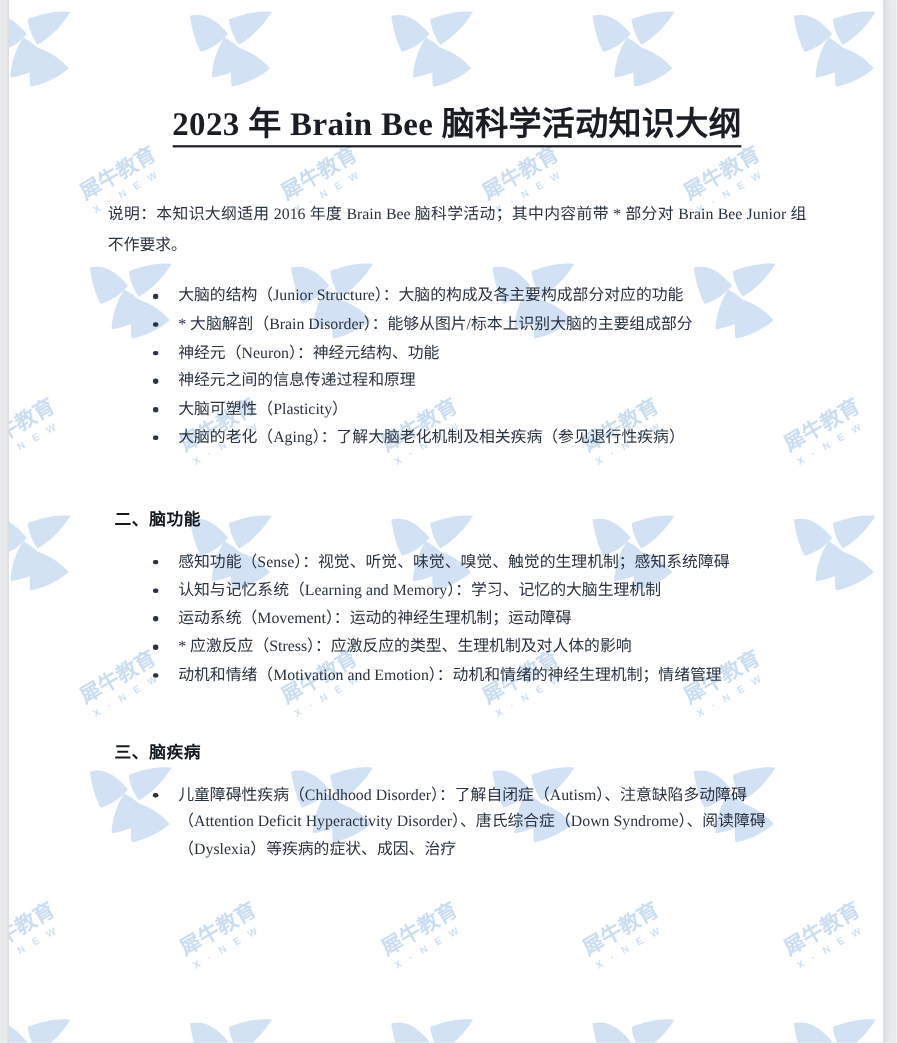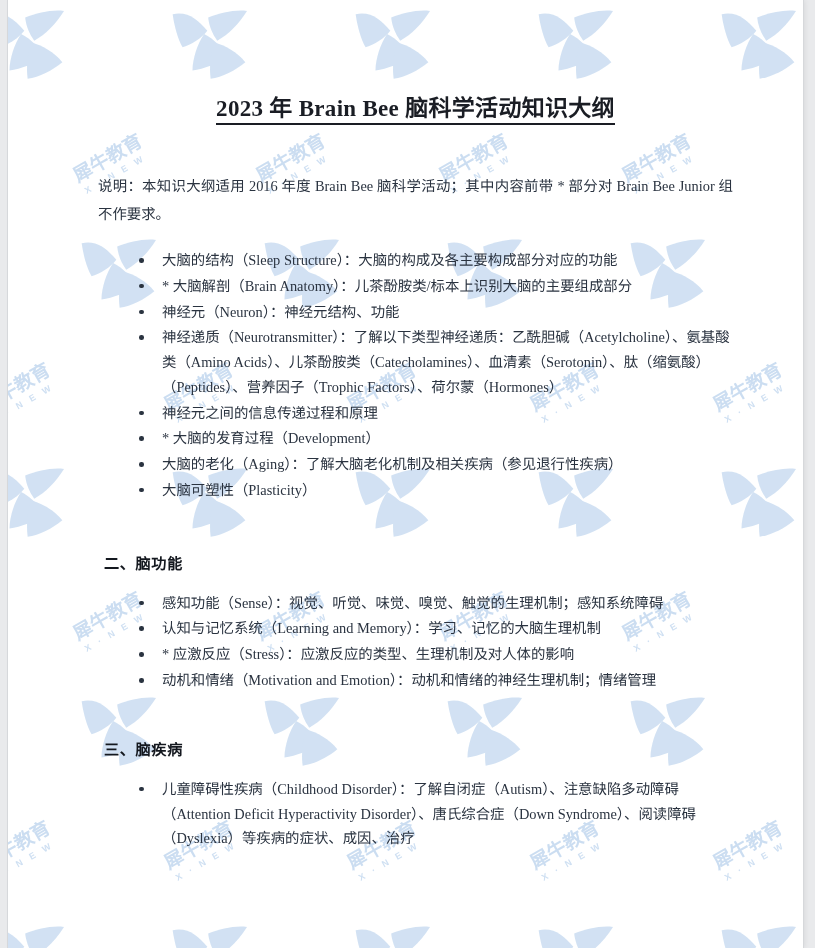--- a/index.html
+++ b/index.html
@@ -82,21 +82,21 @@
     position: relative;
     z-index: 2;
     padding: 0 70px 0 90px;
     color: #272f3c;
   }
 
   .doc-title {
     margin: 0;
     padding-top: 94px;
     text-align: center;
-    font-size: 23px;
+    font-size: 30px;
     font-weight: 700;
     letter-spacing: 0.3px;
     line-height: 1.3;
     color: #1a1d24;
   }
   .doc-title .u {
     border-bottom: 2px solid #1a1d24;
     padding-bottom: 2px;
   }
 
@@ -470,36 +470,35 @@
     </div>
 
   <div class="doc">
 
     <h1 class="doc-title"><span class="u">2023 年 Brain Bee 脑科学活动知识大纲</span></h1>
 
     <p class="intro">说明：本知识大纲适用 2016 年度 Brain Bee 脑科学活动；其中内容前带 * 部分对 Brain Bee Junior 组不作要求。</p>
 
     <div class="sec-1">
       <ul class="bullets">
-        <li>大脑的结构（Sleep Structure）：大脑的构成及各主要构成部分对应的功能</li>
-        <li>* 大脑解剖（Brain Anatomy）：儿茶酚胺类/标本上识别大脑的主要组成部分</li>
+        <li>大脑的结构（Junior Structure）：大脑的构成及各主要构成部分对应的功能</li>
+        <li>* 大脑解剖（Brain Disorder）：能够从图片/标本上识别大脑的主要组成部分</li>
         <li>神经元（Neuron）：神经元结构、功能</li>
-        <li>神经递质（Neurotransmitter）：了解以下类型神经递质：乙酰胆碱（Acetylcholine）、氨基酸类（Amino Acids）、儿茶酚胺类（Catecholamines）、血清素（Serotonin）、肽（缩氨酸）（Peptides）、营养因子（Trophic Factors）、荷尔蒙（Hormones）</li>
         <li>神经元之间的信息传递过程和原理</li>
-        <li>* 大脑的发育过程（Development）</li>
+        <li>大脑可塑性（Plasticity）</li>
         <li>大脑的老化（Aging）：了解大脑老化机制及相关疾病（参见退行性疾病）</li>
-        <li>大脑可塑性（Plasticity）</li>
       </ul>
     </div>
 
     <div class="sec-2">
       <h2 class="section">二、脑功能</h2>
       <ul class="bullets">
         <li>感知功能（Sense）：视觉、听觉、味觉、嗅觉、触觉的生理机制；感知系统障碍</li>
         <li>认知与记忆系统（Learning and Memory）：学习、记忆的大脑生理机制</li>
+        <li>运动系统（Movement）：运动的神经生理机制；运动障碍</li>
         <li>* 应激反应（Stress）：应激反应的类型、生理机制及对人体的影响</li>
         <li>动机和情绪（Motivation and Emotion）：动机和情绪的神经生理机制；情绪管理</li>
       </ul>
     </div>
 
     <div class="sec-3">
       <h2 class="section">三、脑疾病</h2>
       <ul class="bullets">
         <li>儿童障碍性疾病（Childhood Disorder）：了解自闭症（Autism）、注意缺陷多动障碍（Attention Deficit Hyperactivity Disorder）、唐氏综合症（Down Syndrome）、阅读障碍（Dyslexia）等疾病的症状、成因、治疗</li>
 

